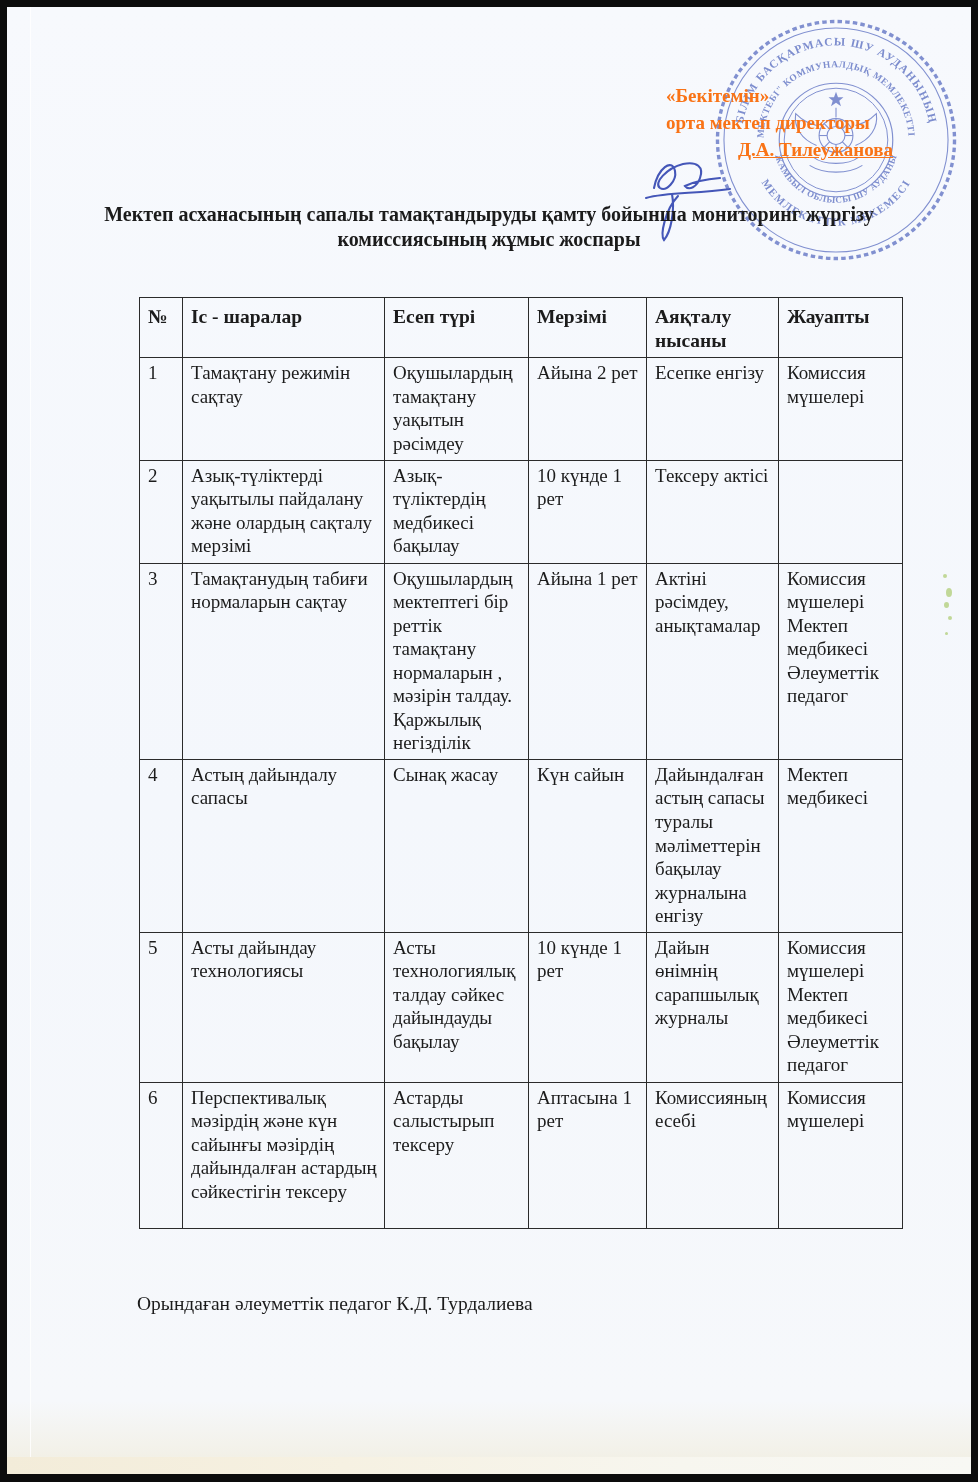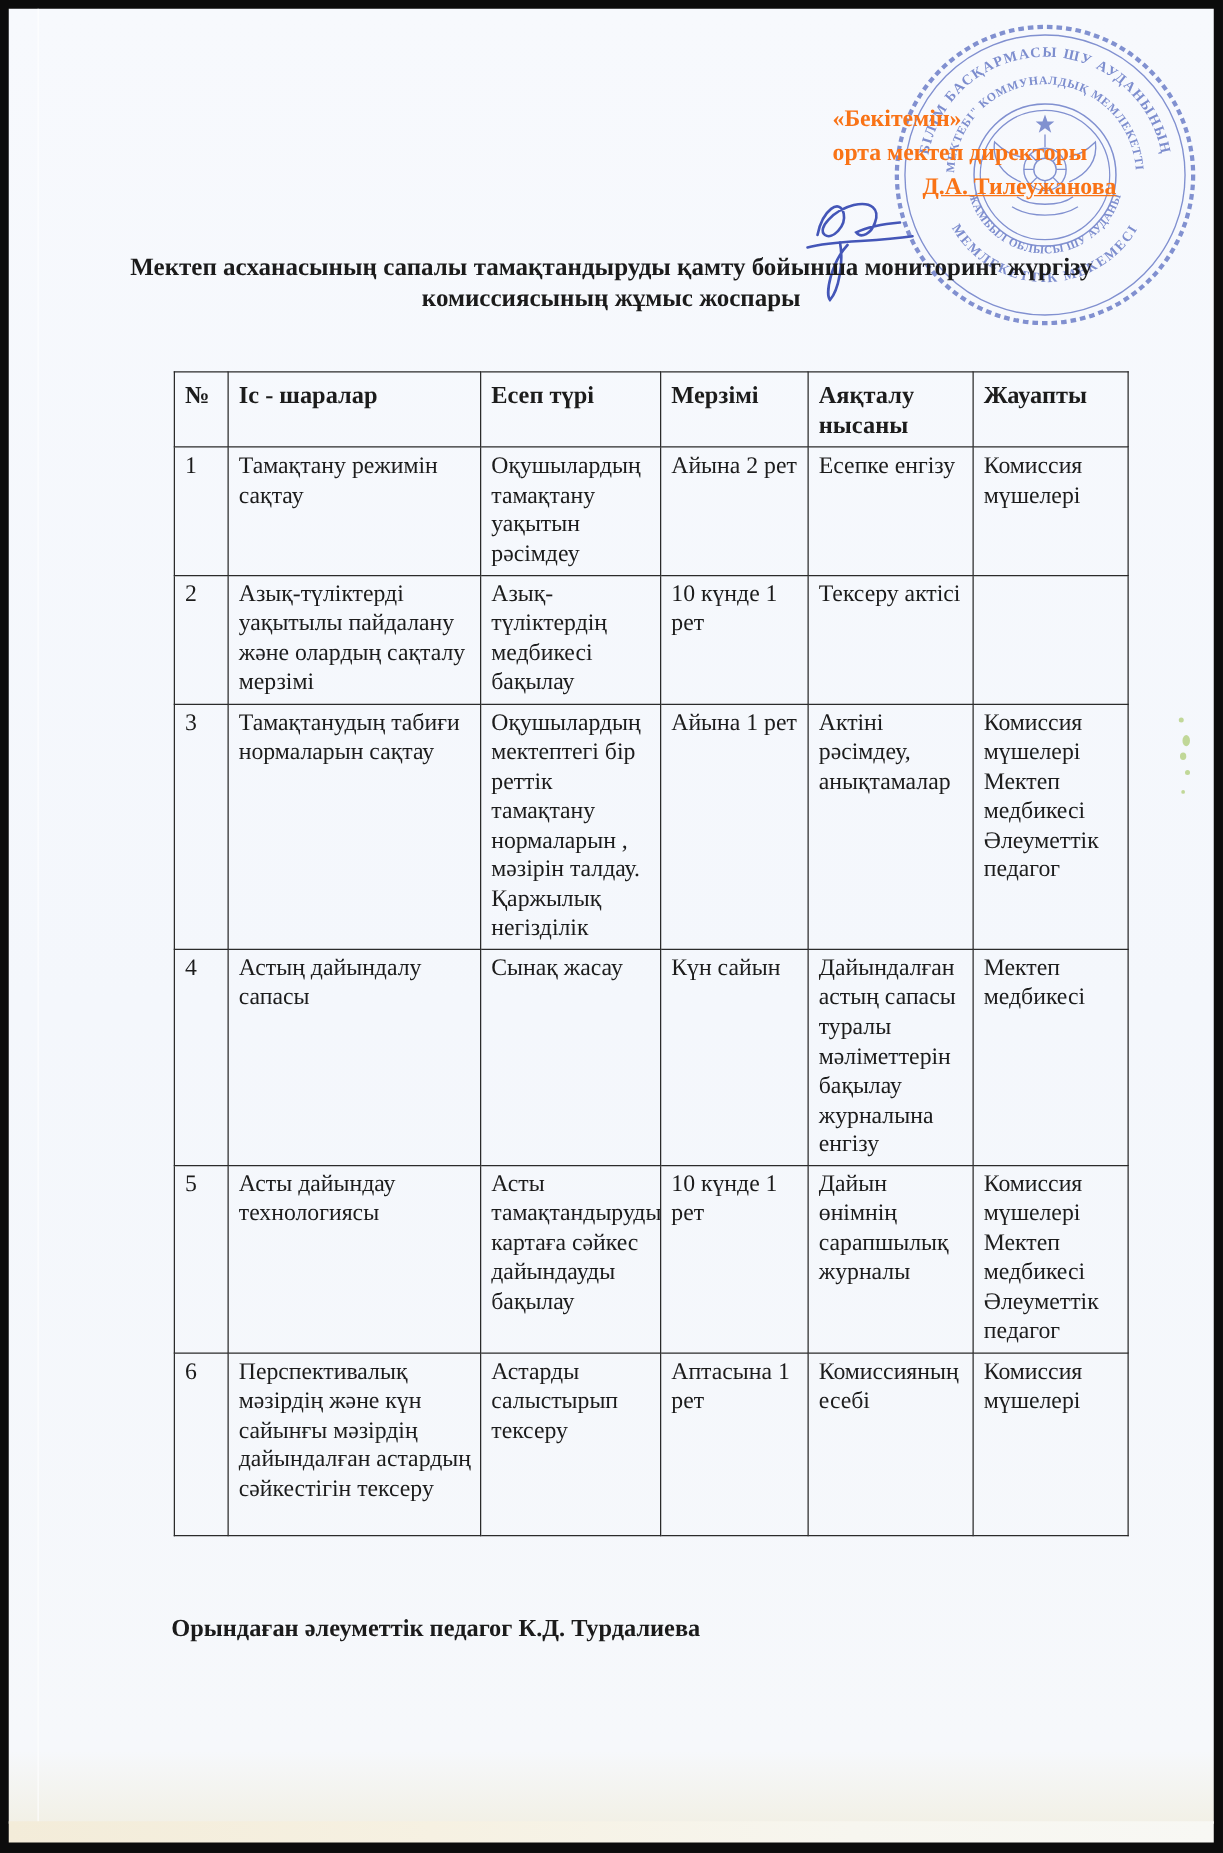--- a/index.html
+++ b/index.html
@@ -48,21 +48,21 @@
   .main-table th { font-weight:bold; padding-top:7px; font-size:19.5px; }
   .main-table thead tr { height:52px; }
   .main-table tbody tr:nth-child(1){ height:96px; }
   .main-table tbody tr:nth-child(2){ height:103px; }
   .main-table tbody tr:nth-child(3){ height:191px; }
   .main-table tbody tr:nth-child(4){ height:167px; }
   .main-table tbody tr:nth-child(5){ height:150px; }
   .main-table tbody tr:nth-child(6){ height:146px; }
   .doc-footer {
     position:absolute; left:137px; top:1293px;
-    font-weight:bold; font-size:19.5px; color:#1b1b1b;
+    font-weight:normal; font-size:19.5px; color:#1b1b1b;
   }
   .green-smudge { position:absolute; left:936px; top:570px; width:20px; height:75px; }
   .green-smudge i {
     position:absolute; border-radius:50%;
     background:rgba(150,190,70,.55); filter:blur(.6px); display:block;
   }
 </style>
 </head>
 <body>
 
@@ -188,21 +188,21 @@
           <td>4</td>
           <td>Астың дайындалу сапасы</td>
           <td>Сынақ жасау</td>
           <td>Күн сайын</td>
           <td>Дайындалған астың сапасы туралы мәліметтерін бақылау журналына енгізу</td>
           <td>Мектеп медбикесі</td>
         </tr>
         <tr>
           <td>5</td>
           <td>Асты дайындау технологиясы</td>
-          <td>Асты тамақтандыруды картаға сәйкес дайындауды бақылау</td>
+          <td>Асты технологиялық талдау сәйкес дайындауды бақылау</td>
           <td>10 күнде 1 рет</td>
           <td>Дайын өнімнің сарапшылық журналы</td>
           <td>Комиссия мүшелері Мектеп медбикесі Әлеуметтік педагог</td>
         </tr>
         <tr>
           <td>6</td>
           <td>Перспективалық мәзірдің және күн сайынғы мәзірдің дайындалған астардың сәйкестігін тексеру</td>
           <td>Астарды салыстырып тексеру</td>
           <td>Аптасына 1 рет</td>
           <td>Комиссияның есебі</td>

